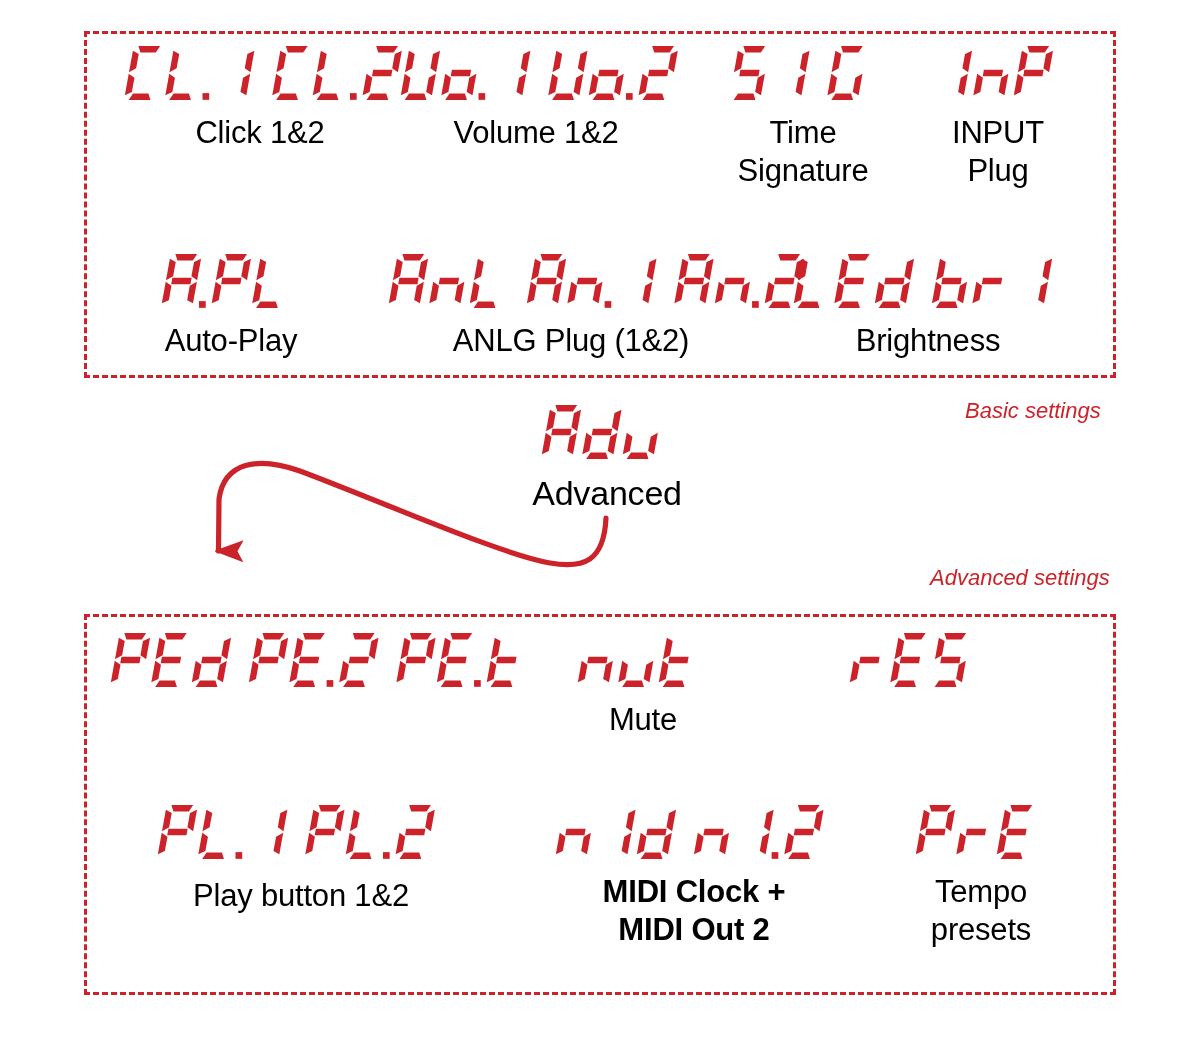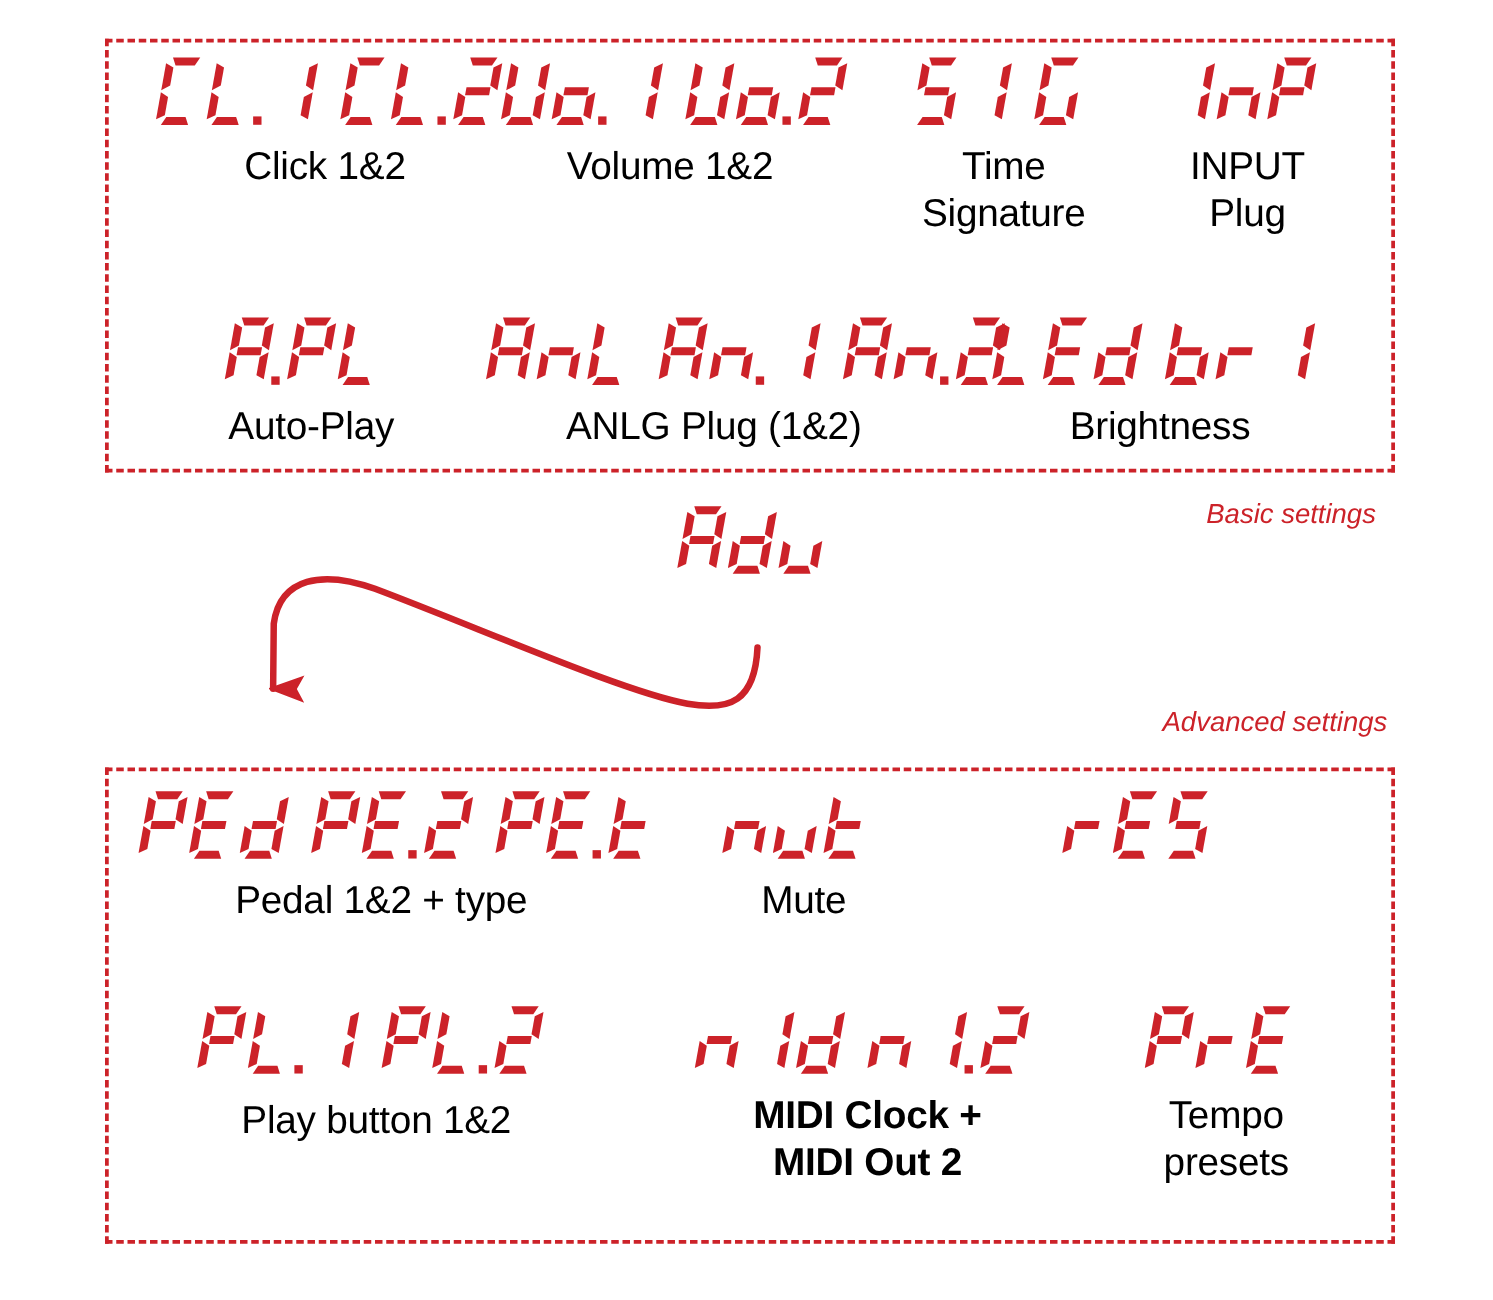--- a/index.html
+++ b/index.html
@@ -189,21 +189,21 @@
             <polygon points="116.55,4.50 112.81,25.30 107.29,21.50 109.79,7.60"></polygon>
             <polygon points="82.55,26.70 88.07,30.50 85.57,44.40 78.81,47.50"></polygon>
             <polygon points="86.55,4.50 92.19,7.60 89.69,21.50 82.81,25.30"></polygon>
             <polygon points="88.98,22.90 107.50,22.90 106.38,29.10 87.86,29.10"></polygon>
           </g>
         </svg></span>
     <span class="caption">INPUT
 Plug</span>
   </div>
 
-  <div class="cell" style="left:120px; top:254px; width:258px;">
+  <div class="cell" style="left:102px; top:254px; width:258px;">
     <span class="led"><svg width="140.6" height="58.2" viewBox="0 0 135.36 56">
           <g fill="#cc2229">
             <polygon points="13.86,0.00 34.86,0.00 30.64,6.20 15.84,6.20"></polygon>
             <polygon points="38.55,4.50 34.81,25.30 29.29,21.50 31.79,7.60"></polygon>
             <polygon points="34.55,26.70 30.81,47.50 25.17,44.40 27.67,30.50"></polygon>
             <polygon points="4.55,26.70 10.07,30.50 7.57,44.40 0.81,47.50"></polygon>
             <polygon points="8.55,4.50 14.19,7.60 11.69,21.50 4.81,25.30"></polygon>
             <polygon points="10.98,22.90 29.50,22.90 28.38,29.10 9.86,29.10"></polygon>
             <rect x="36.61" y="45.37" width="6.45" height="6.45"></rect>
             <polygon points="61.86,0.00 82.86,0.00 78.64,6.20 63.84,6.20"></polygon>
@@ -310,20 +310,21 @@
             <polygon points="77.55,4.50 73.81,25.30 68.29,21.50 70.79,7.60"></polygon>
             <polygon points="73.55,26.70 69.81,47.50 64.17,44.40 66.67,30.50"></polygon>
             <polygon points="47.72,45.80 62.52,45.80 64.50,52.00 43.50,52.00"></polygon>
             <polygon points="43.55,26.70 49.07,30.50 46.57,44.40 39.81,47.50"></polygon>
             <polygon points="49.98,22.90 68.50,22.90 67.38,29.10 48.86,29.10"></polygon>
             <polygon points="112.55,26.70 108.81,47.50 103.17,44.40 105.67,30.50"></polygon>
             <polygon points="86.72,45.80 101.52,45.80 103.50,52.00 82.50,52.00"></polygon>
             <polygon points="82.55,26.70 88.07,30.50 85.57,44.40 78.81,47.50"></polygon>
           </g>
         </svg></span>
+    <span class="caption">Advanced</span>
   </div>
 
   <svg id="arrow-svg" viewBox="0 0 460 145">
     <defs>
       <marker id="arrowhead" markerWidth="5.2" markerHeight="5.6" refX="2.1" refY="5.0" orient="auto" markerUnits="strokeWidth">
         <path d="M 2.1 5.9 L 0.0 0.2 L 2.1 1.35 L 4.2 0.2 Z" fill="#cc2229"></path>
       </marker>
     </defs>
     <path d="M 426 63
              C 424 106, 404 114, 370 108
@@ -380,21 +381,20 @@
             <polygon points="318.55,26.70 324.07,30.50 321.57,44.40 314.81,47.50"></polygon>
             <polygon points="322.55,4.50 328.19,7.60 325.69,21.50 318.81,25.30"></polygon>
             <polygon points="324.98,22.90 343.50,22.90 342.38,29.10 323.86,29.10"></polygon>
             <rect x="350.61" y="45.37" width="6.45" height="6.45"></rect>
             <polygon points="370.72,45.80 385.52,45.80 387.50,52.00 366.50,52.00"></polygon>
             <polygon points="366.55,26.70 372.07,30.50 369.57,44.40 362.81,47.50"></polygon>
             <polygon points="370.55,4.50 376.19,7.60 373.69,21.50 366.81,25.30"></polygon>
             <polygon points="372.98,22.90 391.50,22.90 390.38,29.10 371.86,29.10"></polygon>
           </g>
         </svg></span>
-    <span class="caption">Pedal 1&amp;2 + type</span>
   </div>
 
   <div class="cell" style="left:540px; top:633px; width:206px;">
     <span class="led"><svg width="131.2" height="58.2" viewBox="0 0 126.36 56">
           <g fill="#cc2229">
             <polygon points="34.55,26.70 30.81,47.50 25.17,44.40 27.67,30.50"></polygon>
             <polygon points="4.55,26.70 10.07,30.50 7.57,44.40 0.81,47.50"></polygon>
             <polygon points="10.98,22.90 29.50,22.90 28.38,29.10 9.86,29.10"></polygon>
             <polygon points="73.55,26.70 69.81,47.50 64.17,44.40 66.67,30.50"></polygon>
             <polygon points="47.72,45.80 62.52,45.80 64.50,52.00 43.50,52.00"></polygon>

